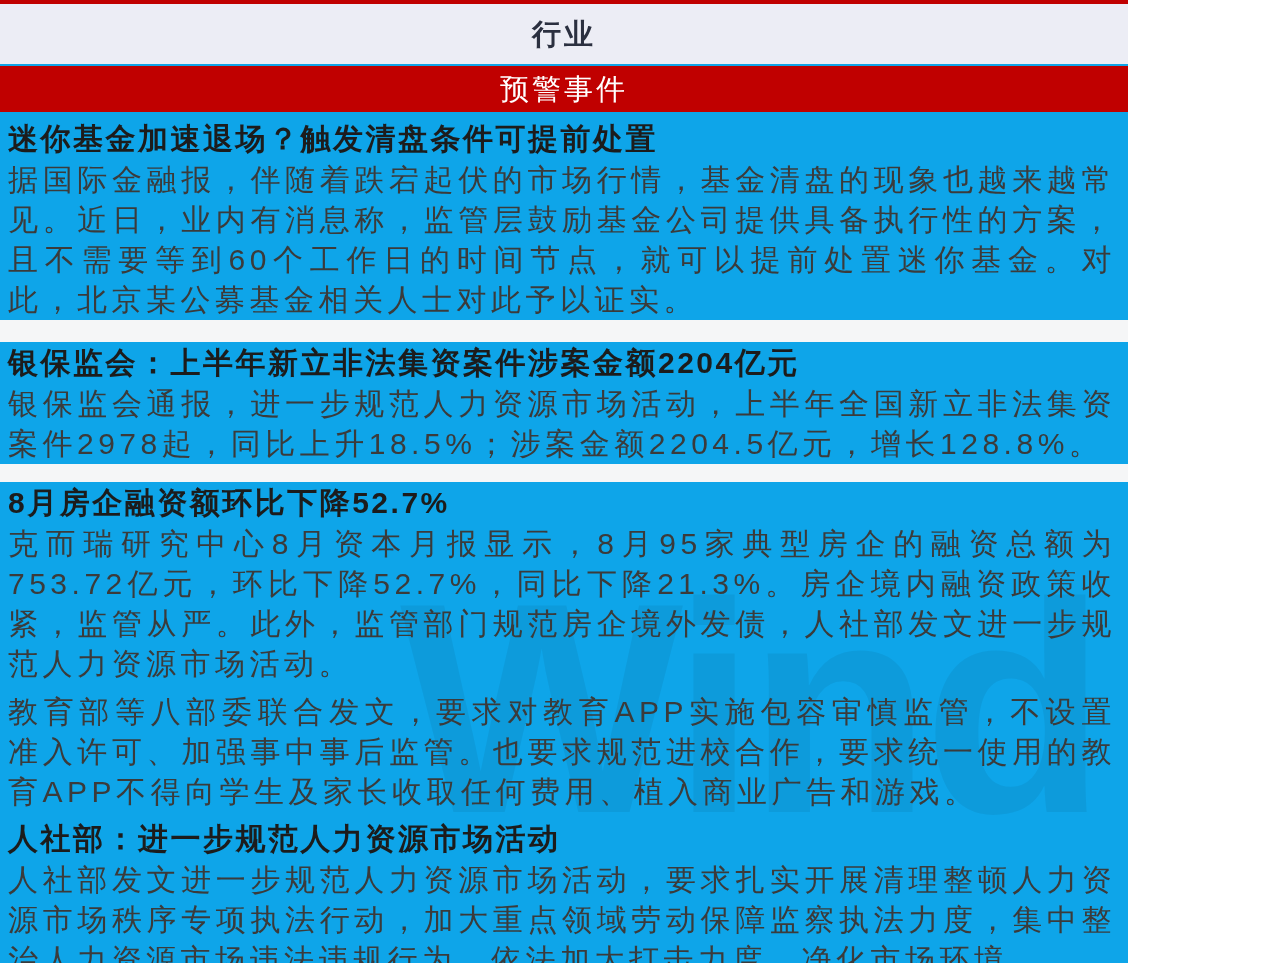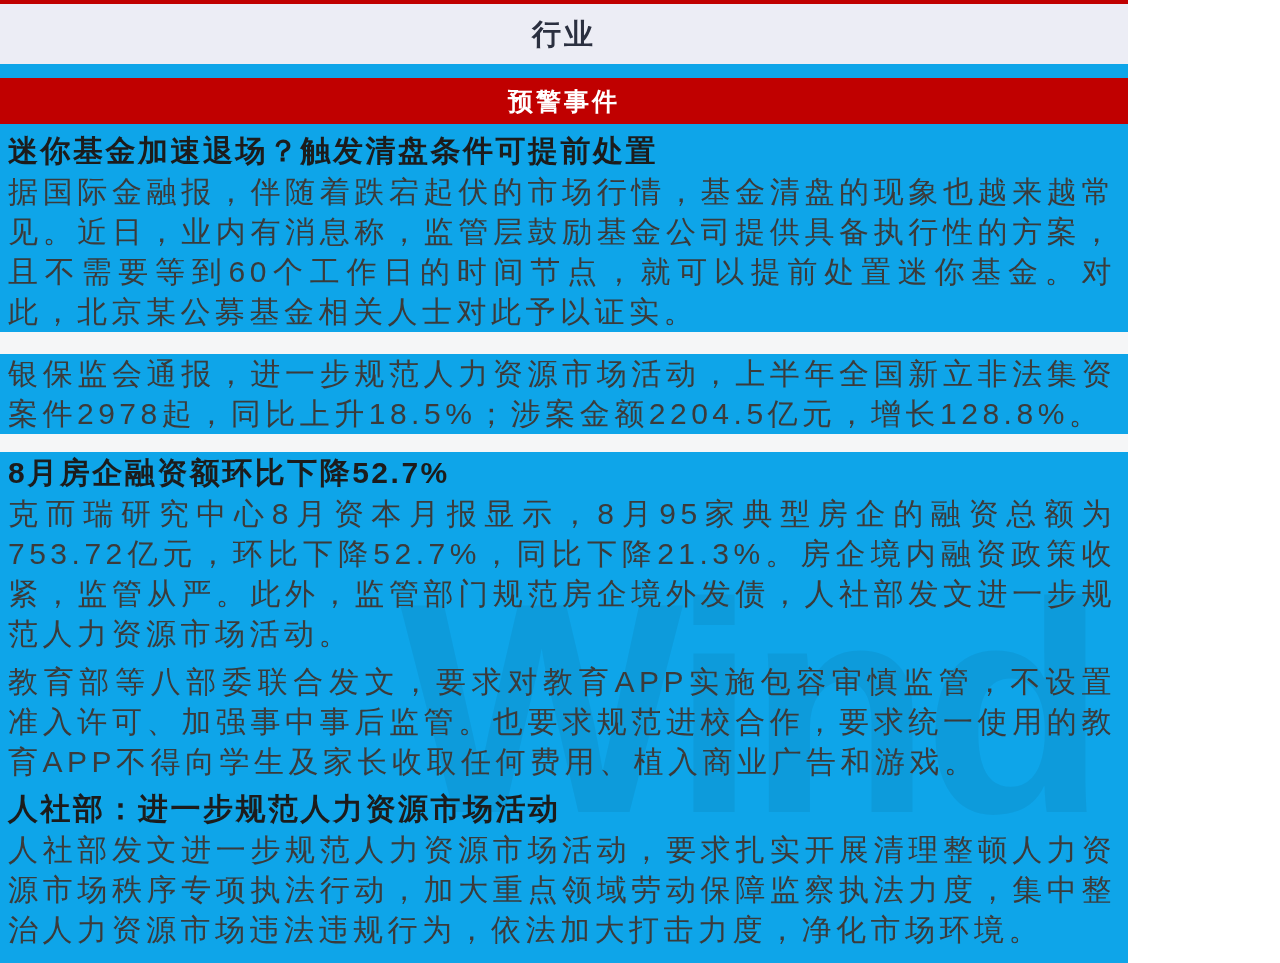--- a/index.html
+++ b/index.html
@@ -23,27 +23,27 @@
     height: 60px;
     line-height: 60px;
     background: #ecedf5;
     text-align: center;
     font-size: 29px;
     font-weight: bold;
     color: #2b3040;
     letter-spacing: 3px;
   }
   .banner {
-    margin-top: 14px;
+    margin-top: 2px;
     height: 46px;
     line-height: 46px;
     background: #c00000;
     text-align: center;
-    font-size: 25px;
-    font-weight: bold;
+    font-size: 29px;
+    font-weight: normal;
     color: #ffffff;
     letter-spacing: 3px;
   }
   .watermark {
     position: absolute;
     left: 400px;
     top: 535px;
     font-size: 300px;
     font-weight: bold;
     color: #000000;
@@ -109,20 +109,21 @@
   <div class="content">
 
     <div class="section">
       <div class="news-title">迷你基金加速退场？触发清盘条件可提前处置</div>
       <div class="news-body">据国际金融报，伴随着跌宕起伏的市场行情，基金清盘的现象也越来越常见。近日，业内有消息称，监管层鼓励基金公司提供具备执行性的方案，且不需要等到60个工作日的时间节点，就可以提前处置迷你基金。对此，北京某公募基金相关人士对此予以证实。</div>
     </div>
 
     <div class="gap-large"></div>
 
     <div class="section">
+      <div class="news-title">银保监会：上半年新立非法集资案件涉案金额2204亿元</div>
       <div class="news-body">银保监会通报，进一步规范人力资源市场活动，上半年全国新立非法集资案件2978起，同比上升18.5%；涉案金额2204.5亿元，增长128.8%。</div>
     </div>
 
     <div class="gap-medium"></div>
 
     <div class="section">
       <div class="news-title">8月房企融资额环比下降52.7%</div>
       <div class="news-body">克而瑞研究中心8月资本月报显示，8月95家典型房企的融资总额为753.72亿元，环比下降52.7%，同比下降21.3%。房企境内融资政策收紧，监管从严。此外，监管部门规范房企境外发债，人社部发文进一步规范人力资源市场活动。</div>
     </div>
 

